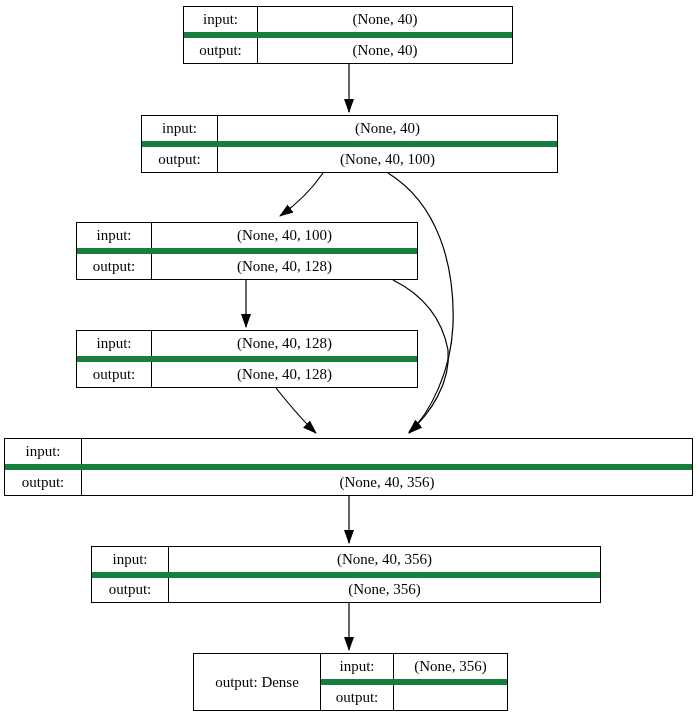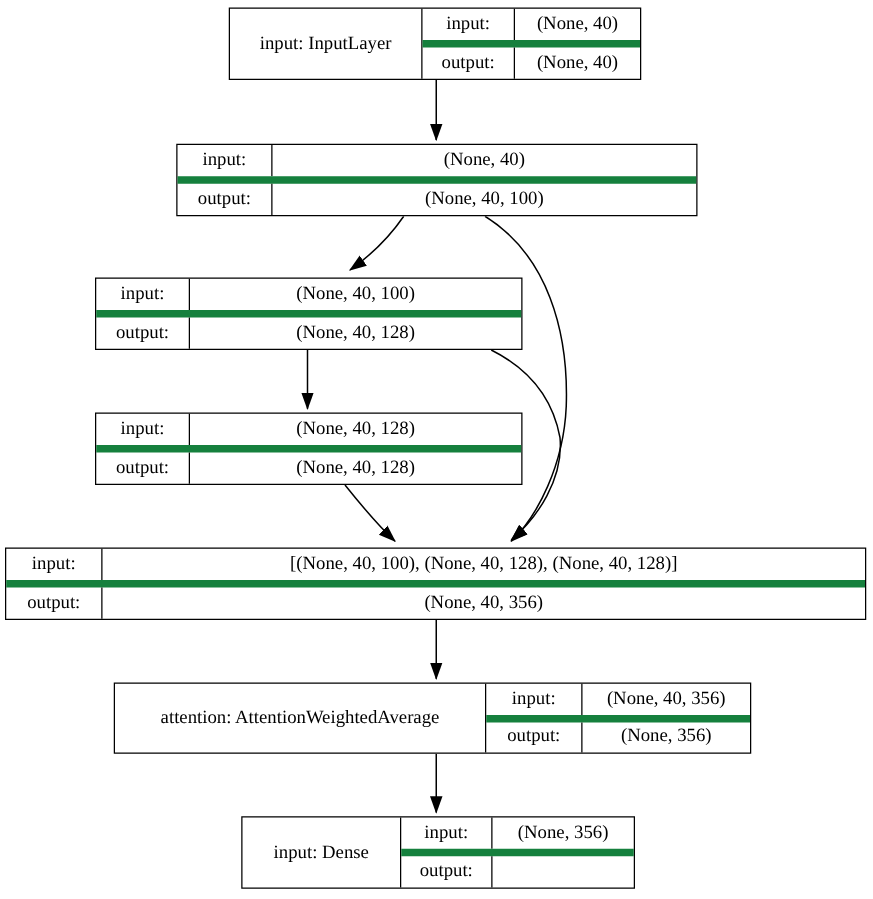--- a/index.html
+++ b/index.html
@@ -109,21 +109,20 @@
     <path class="edge" marker-end="url(#arrowhead)" d="M323,173 C312,189 297,204 280,216"></path>
     <path class="edge" marker-end="url(#arrowhead)" d="M388,173 C438,204 455,265 453,325 C451,372 430,413 409,433"></path>
     <path class="edge" marker-end="url(#arrowhead)" d="M246,280 V327"></path>
     <path class="edge" marker-end="url(#arrowhead)" d="M393,280 C423,295 442,318 448,350 C451,383 430,414 409,432"></path>
     <path class="edge" marker-end="url(#arrowhead)" d="M276,388 C288,403 301,419 316,433"></path>
     <path class="edge" marker-end="url(#arrowhead)" d="M349,496 V543"></path>
     <path class="edge" marker-end="url(#arrowhead)" d="M349,603 V650"></path>
   </svg>
 
   <div class="node" id="n-input">
-    <div class="cell label-cell">input: InputLayer</div>
     <div class="io-col">
       <div class="io-row input-row">
         <div class="cell key-cell">input:</div>
         <div class="cell val-cell">(None, 40)</div>
       </div>
       <div class="io-row output-row">
         <div class="cell key-cell">output:</div>
         <div class="cell val-cell">(None, 40)</div>
       </div>
     </div>
@@ -165,45 +164,43 @@
         <div class="cell key-cell">output:</div>
         <div class="cell val-cell">(None, 40, 128)</div>
       </div>
     </div>
   </div>
 
   <div class="node" id="n-rnnconcat">
     <div class="io-col">
       <div class="io-row input-row">
         <div class="cell key-cell">input:</div>
-        <div class="cell val-cell">[(None, 40, 100), (None, 40, 128), (None, 40, 128)]</div>
       </div>
       <div class="io-row output-row">
         <div class="cell key-cell">output:</div>
         <div class="cell val-cell">(None, 40, 356)</div>
       </div>
     </div>
   </div>
 
   <div class="node" id="n-attention">
-    <div class="cell label-cell">attention: AttentionWeightedAverage</div>
     <div class="io-col">
       <div class="io-row input-row">
         <div class="cell key-cell">input:</div>
         <div class="cell val-cell">(None, 40, 356)</div>
       </div>
       <div class="io-row output-row">
         <div class="cell key-cell">output:</div>
         <div class="cell val-cell">(None, 356)</div>
       </div>
     </div>
   </div>
 
   <div class="node" id="n-output">
-    <div class="cell label-cell">input: Dense</div>
+    <div class="cell label-cell">output: Dense</div>
     <div class="io-col">
       <div class="io-row input-row">
         <div class="cell key-cell">input:</div>
         <div class="cell val-cell">(None, 356)</div>
       </div>
       <div class="io-row output-row">
         <div class="cell key-cell">output:</div>
       </div>
     </div>
   </div>

